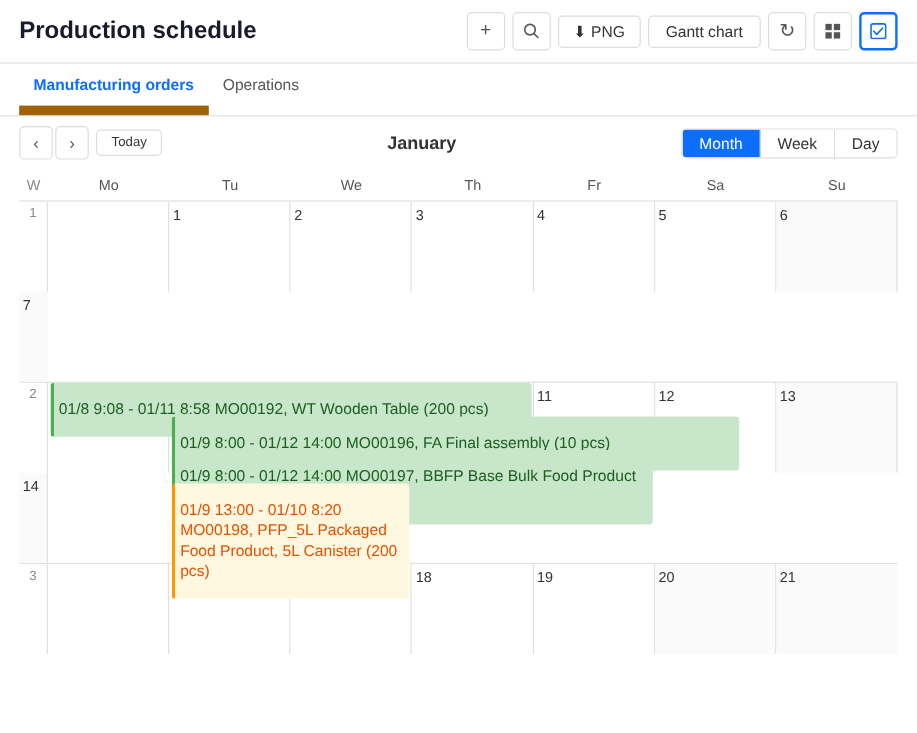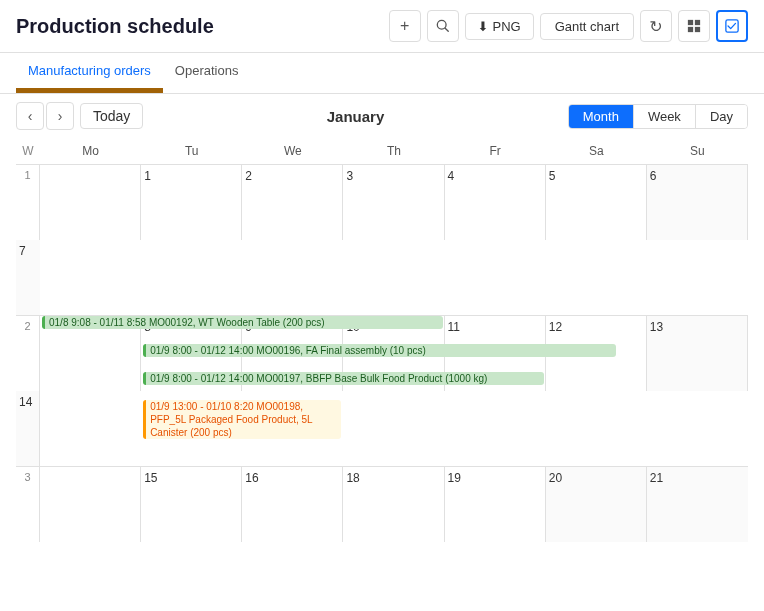--- a/index.html
+++ b/index.html
@@ -10,48 +10,48 @@
     .header-title { font-size: 20px; font-weight: 600; color: #1a1a2e; flex: 1; }
     .header-actions { display: flex; align-items: center; gap: 6px; }
     .icon-btn { width: 32px; height: 32px; border: 1px solid #ddd; border-radius: 4px; background: #fff; cursor: pointer; display: flex; align-items: center; justify-content: center; font-size: 16px; color: #555; }
     .icon-btn.blue-outline { border: 2px solid #0d6efd; color: #0d6efd; }
     .btn-png { border: 1px solid #ddd; border-radius: 4px; background: #fff; padding: 5px 12px; cursor: pointer; font-size: 13px; color: #333; display: flex; align-items: center; gap: 4px; }
     .btn-gantt { border: 1px solid #ddd; border-radius: 4px; background: #fff; padding: 5px 14px; cursor: pointer; font-size: 13px; color: #333; }
 
     
     .tabs { display: flex; padding: 0 16px; border-bottom: 1px solid #e0e0e0; }
     .tab { padding: 10px 12px; cursor: pointer; font-size: 13px; color: #555; border-bottom: 2px solid transparent; }
-    .tab.active { color: #0d6efd; border-bottom: 5px solid #a16207; font-weight: 400; }
+    .tab.active { color: #0d6efd; border-bottom: 8px solid #a16207; font-weight: 700; }
 
     
     .cal-toolbar { display: flex; align-items: center; padding: 8px 16px; }
     .nav-btns { display: flex; gap: 2px; }
     .nav-btn { width: 28px; height: 28px; border: 1px solid #ddd; border-radius: 4px; background: #fff; cursor: pointer; display: flex; align-items: center; justify-content: center; font-size: 14px; color: #555; }
-    .today-btn { border: 1px solid #ddd; border-radius: 4px; background: #fff; padding: 4px 12px; cursor: pointer; font-size: 14px; color: #333; margin-left: 6px; }
+    .today-btn { border: 1px solid #ddd; border-radius: 4px; background: #fff; padding: 4px 12px; cursor: pointer; font-size: 11px; color: #333; margin-left: 6px; }
     .cal-title { flex: 1; text-align: center; font-size: 15px; font-weight: 700; color: #333; }
     .view-btns { display: flex; border: 1px solid #ddd; border-radius: 4px; overflow: hidden; }
     .view-btn { padding: 4px 14px; cursor: pointer; font-size: 13px; color: #333; background: #fff; border: none; border-right: 1px solid #ddd; }
     .view-btn:last-child { border-right: none; }
     .view-btn.active { background: #0d6efd; color: #fff; }
 
     
     .cal-container { padding: 0 16px; overflow: hidden; }
     .cal-header-row { display: grid; grid-template-columns: 24px repeat(7, 1fr); border-bottom: 1px solid #e0e0e0; }
     .cal-header-cell { text-align: center; padding: 6px 4px; font-size: 12px; font-weight: 400; color: #555; }
     .cal-header-cell.w-col { color: #888; font-weight: 400; }
 
     .cal-grid { display: flex; flex-direction: column; }
     .cal-row { display: grid; grid-template-columns: 24px repeat(7, 1fr); border-bottom: 1px solid #e0e0e0; min-height: 75px; position: relative; }
     .cal-row:last-child { border-bottom: none; }
     .week-num { font-size: 11px; color: #888; padding: 4px 2px; text-align: center; border-right: 1px solid #e0e0e0; }
     .cal-cell { border-right: 1px solid #e0e0e0; padding: 4px 3px; position: relative; vertical-align: top; min-height: 75px; }
     .cal-cell:last-child { border-right: none; }
     .day-num { font-size: 12px; color: #333; margin-bottom: 2px; }
     .cal-cell.sat-sun { background: #fafafa; }
-    .multi-event { position: absolute; border-radius: 3px; padding: 0 4px; font-size: 10px; line-height: 1.3; z-index: 2; overflow: hidden; }
+    .multi-event { position: absolute; border-radius: 3px; padding: 14px 4px; font-size: 13px; line-height: 1.3; z-index: 2; overflow: hidden; }
     .me-green { background: #c8e6c9; color: #1b5e20; border-left: 3px solid #4caf50; }
     .me-orange { background: #fff8e1; color: #e65100; border-left: 3px solid #ff9800; }
   </style>
 </head>
 <body>
 
 <div class="header">
   <span class="header-title">Production schedule</span>
   <div class="header-actions">
     <button class="icon-btn">+</button>

